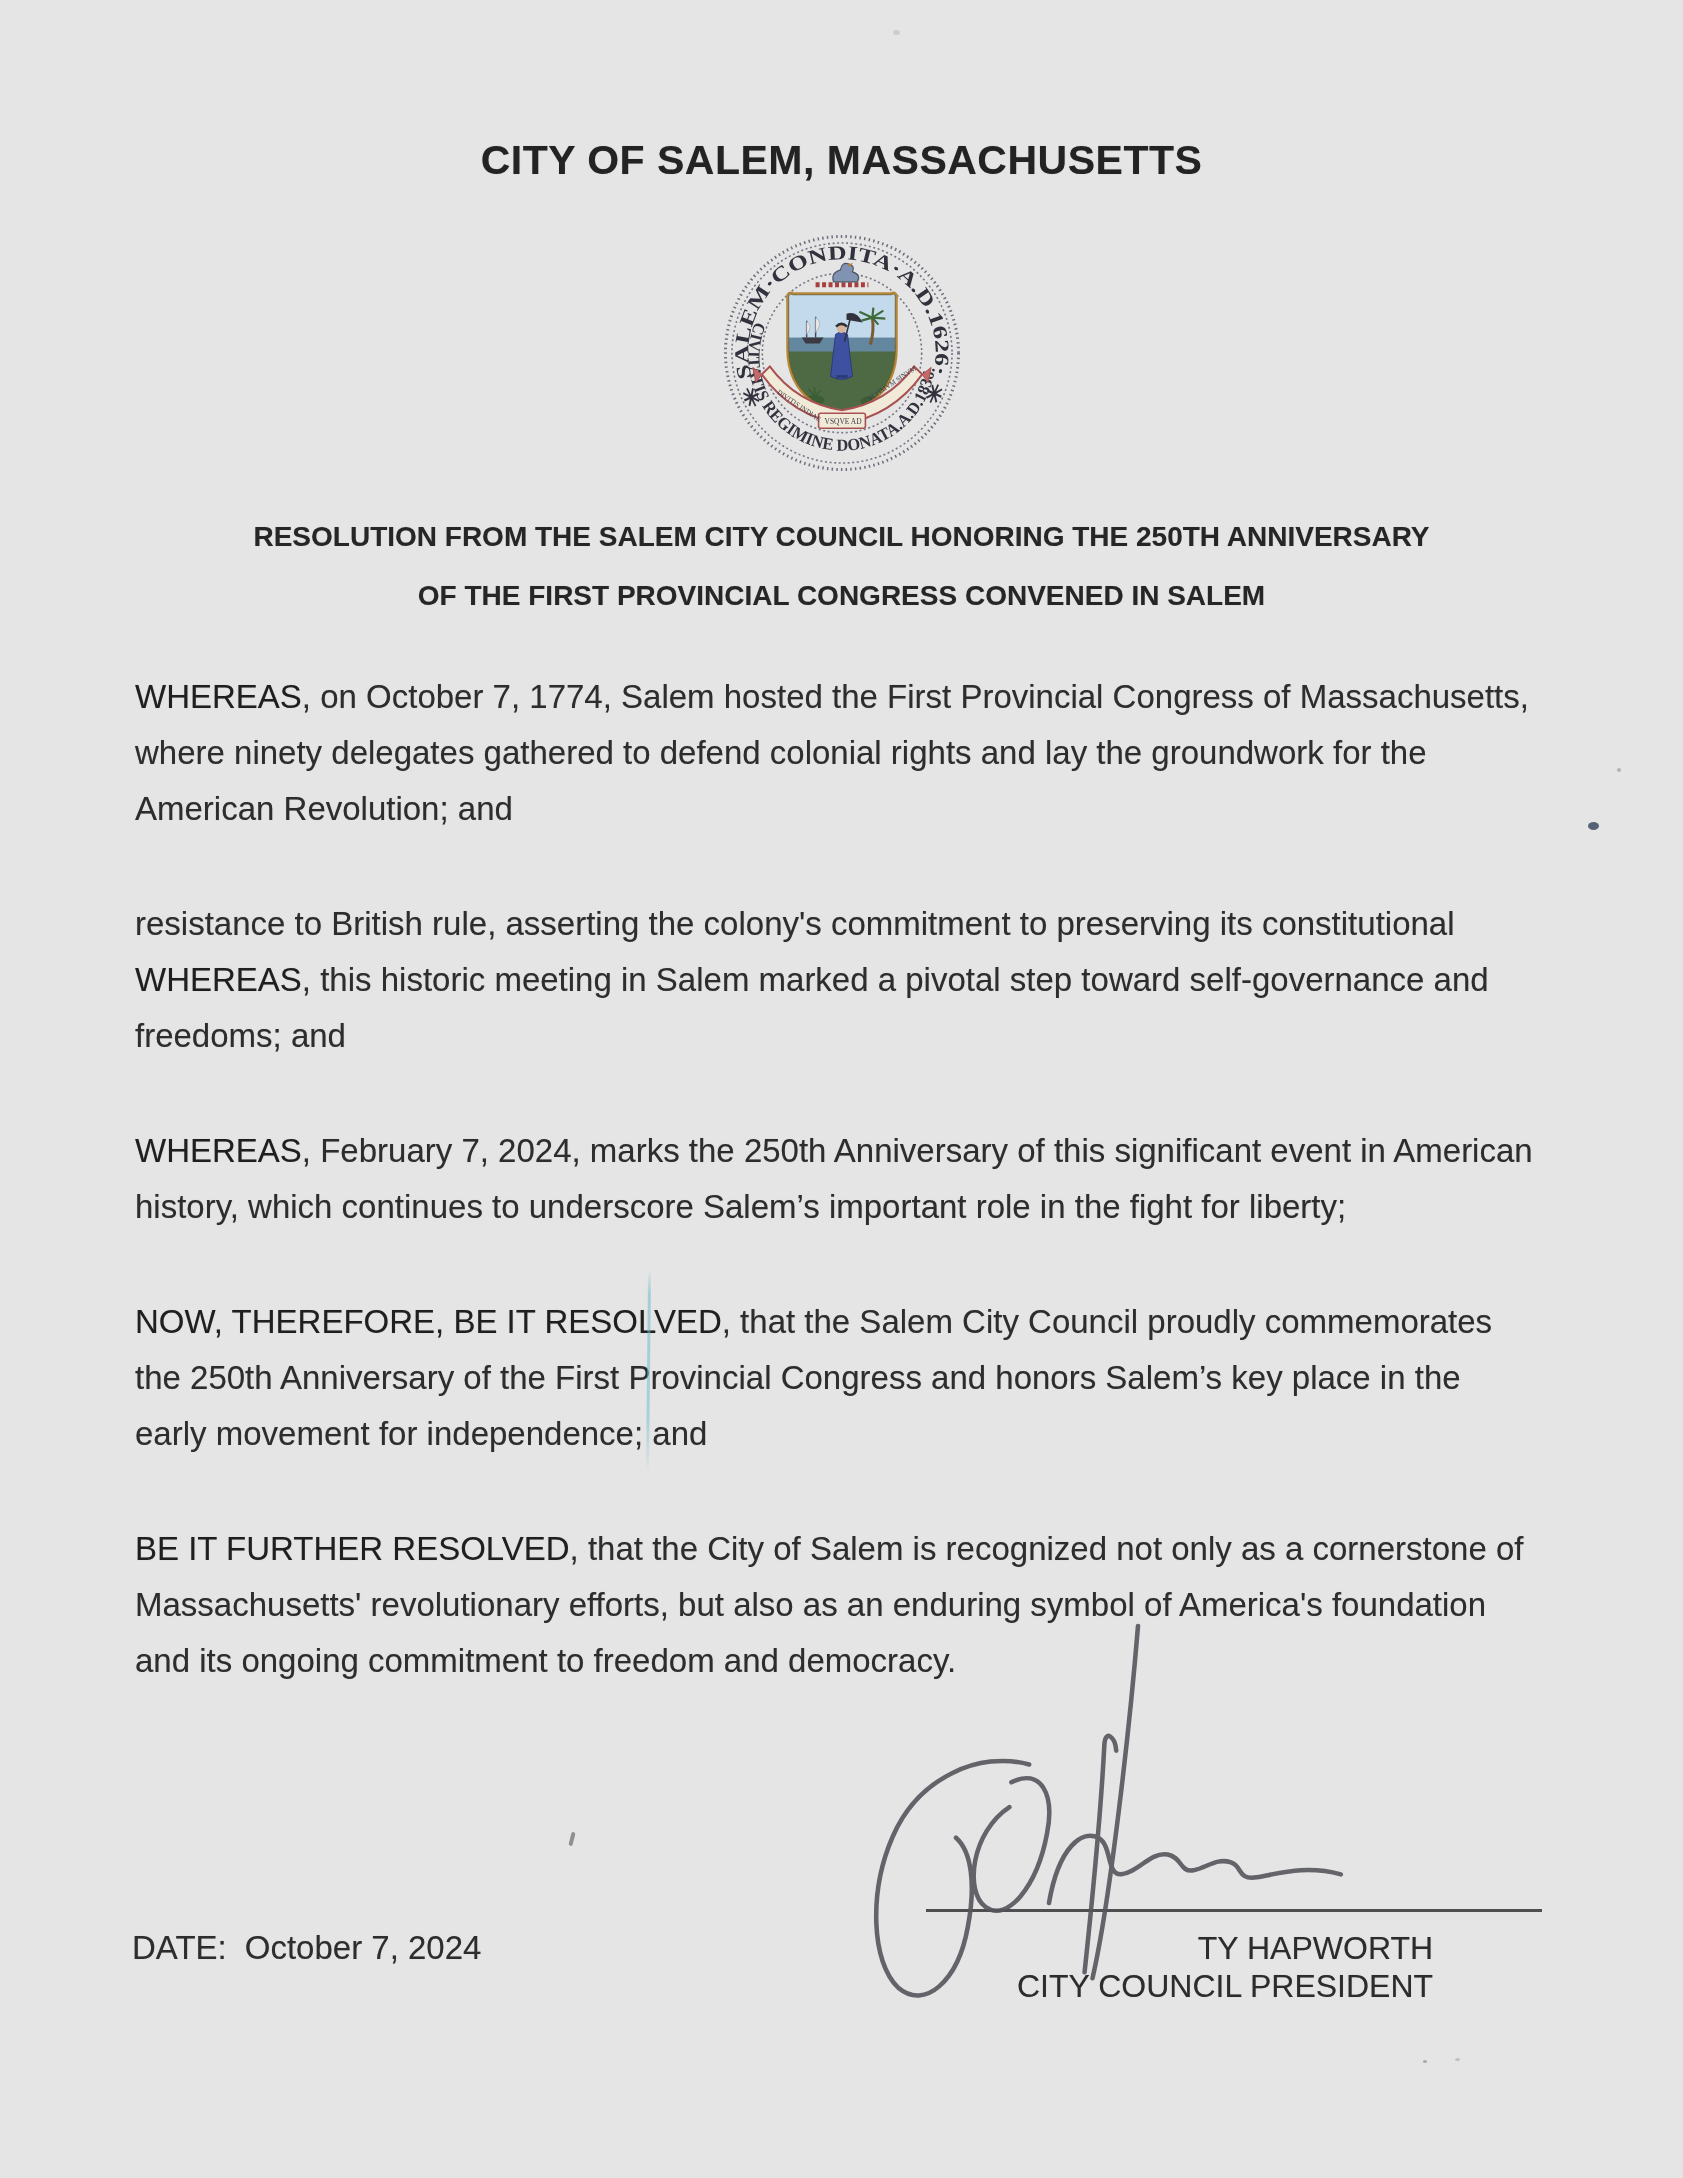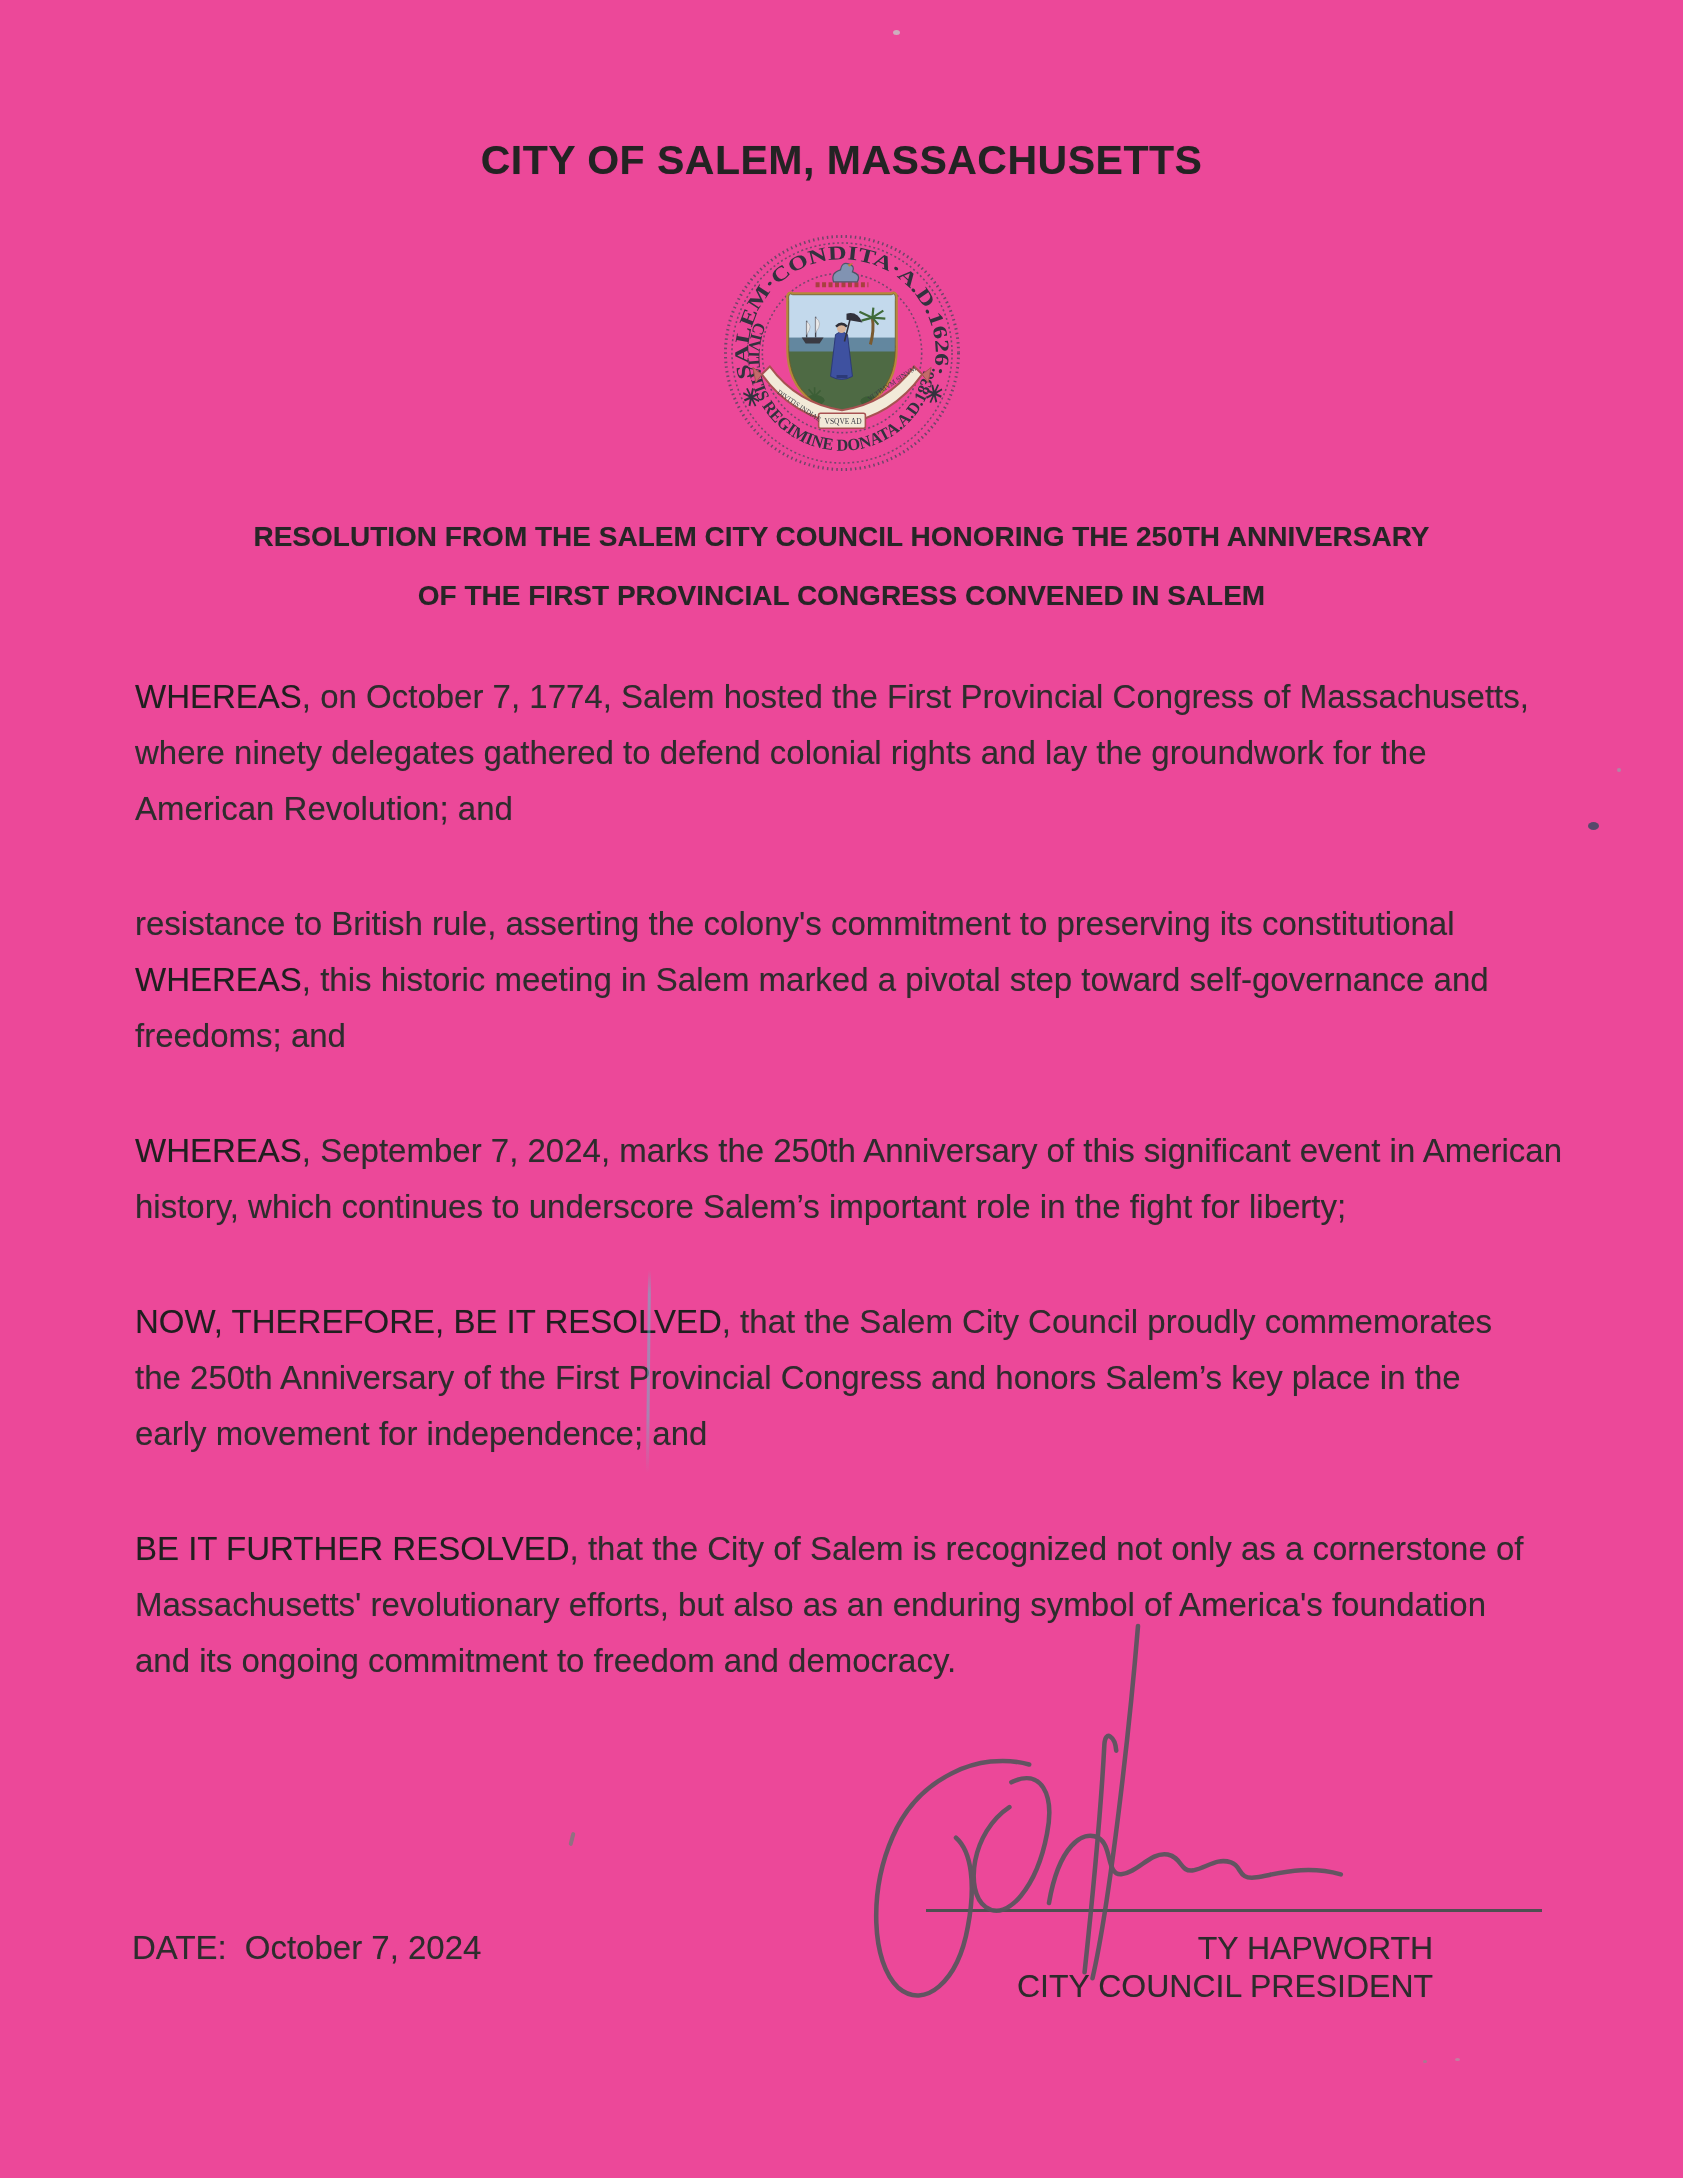--- a/index.html
+++ b/index.html
@@ -1,18 +1,18 @@
 <!DOCTYPE html>
 <html><head>
 <meta charset="utf-8">
 <style>
   * { margin:0; padding:0; box-sizing:border-box; }
   html,body { background:#ffffff; }
   .page {
-    position:relative; width:1683px; height:2178px; background:#ec4899;
+    position:relative; width:1683px; height:2178px; background:#e5e5e5;
     font-family:"Liberation Sans", sans-serif; color:#2e2e2e; overflow:hidden;
   }
   .header-title {
     position:absolute; top:137px; left:0; width:100%;
     text-align:center; font-size:41px; font-weight:700; color:#232323;
     letter-spacing:0.5px; text-shadow:0 0 1px rgba(0,0,0,.25);
   }
   .seal-wrap { position:absolute; top:231px; left:720px; width:244px; height:244px; }
   .res-title {
     position:absolute; top:507px; left:0; width:100%;
@@ -140,21 +140,21 @@
       <span class="bline"><b>WHEREAS</b><span>, on October 7, 1774, Salem hosted the First Provincial Congress of Massachusetts,</span></span>
       <span class="bline">where ninety delegates gathered to defend colonial rights and lay the groundwork for the</span>
       <span class="bline">American Revolution; and</span>
     </p>
     <p class="para">
       <span class="bline">resistance to British rule, asserting the colony's commitment to preserving its constitutional</span>
       <span class="bline"><b>WHEREAS</b><span>, this historic meeting in Salem marked a pivotal step toward self-governance and</span></span>
       <span class="bline">freedoms; and</span>
     </p>
     <p class="para">
-      <span class="bline"><b>WHEREAS</b><span>, September 7, 2024, marks the 250th Anniversary of this significant event in American</span></span>
+      <span class="bline"><b>WHEREAS</b><span>, February 7, 2024, marks the 250th Anniversary of this significant event in American</span></span>
       <span class="bline">history, which continues to underscore Salem’s important role in the fight for liberty;</span>
     </p>
     <p class="para">
       <span class="bline"><b>NOW, THEREFORE, BE IT RESOLVED</b><span>, that the Salem City Council proudly commemorates</span></span>
       <span class="bline">the 250th Anniversary of the First Provincial Congress and honors Salem’s key place in the</span>
       <span class="bline">early movement for independence; and</span>
     </p>
     <p class="para">
       <span class="bline"><b>BE IT FURTHER RESOLVED</b><span>, that the City of Salem is recognized not only as a cornerstone of</span></span>
       <span class="bline">Massachusetts' revolutionary efforts, but also as an enduring symbol of America's foundation</span>

